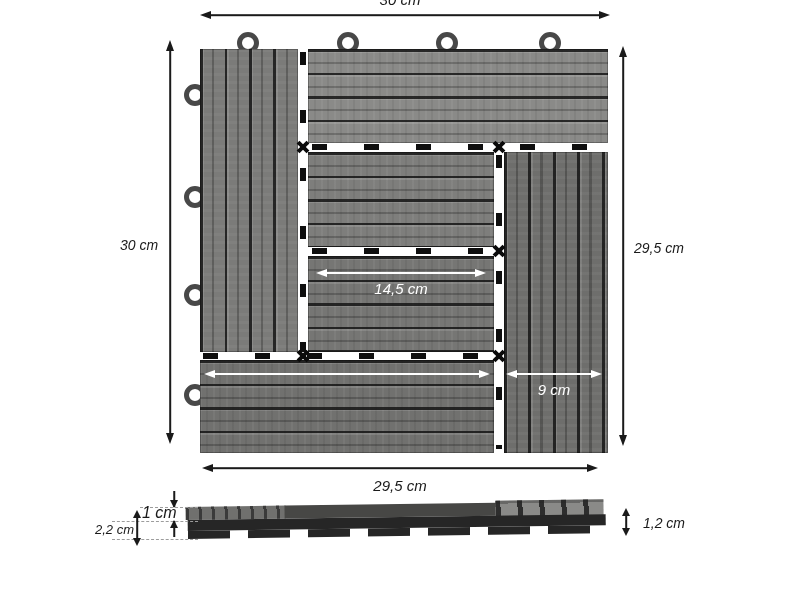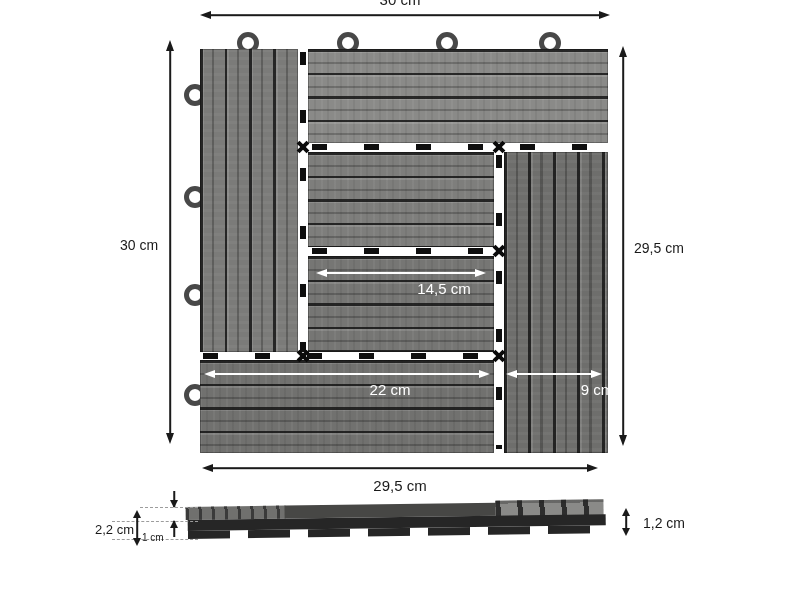--- a/index.html
+++ b/index.html
@@ -1,36 +1,36 @@
 <!DOCTYPE html>
 <html><head>
 <meta charset="utf-8">
 <style>
   html,body{margin:0;padding:0;background:#fff;}
   .stage{position:relative;width:800px;height:600px;background:#ffffff;overflow:hidden;
-         font-family:"Liberation Sans", sans-serif;color:#1a1a1a;}
+         font-family:"Liberation Sans", sans-serif;color:#1a1a1a;font-style:italic;}
   .lbl{position:absolute;font-size:14px;color:#1a1a1a;white-space:nowrap;}
 
   
   .dimh,.dimv{position:absolute;}
   .dimh .ln{position:absolute;left:7px;right:7px;top:50%;height:1.6px;transform:translateY(-50%);background:#1a1a1a;}
   .dimh .hl{position:absolute;left:0;top:50%;transform:translateY(-50%);width:0;height:0;
             border-top:4.5px solid transparent;border-bottom:4.5px solid transparent;border-right:11px solid #1a1a1a;}
   .dimh .hr{position:absolute;right:0;top:50%;transform:translateY(-50%);width:0;height:0;
             border-top:4.5px solid transparent;border-bottom:4.5px solid transparent;border-left:11px solid #1a1a1a;}
   .dimv .ln{position:absolute;top:7px;bottom:7px;left:50%;width:1.6px;transform:translateX(-50%);background:#1a1a1a;}
   .dimv .ht{position:absolute;top:0;left:50%;transform:translateX(-50%);width:0;height:0;
             border-left:4.5px solid transparent;border-right:4.5px solid transparent;border-bottom:11px solid #1a1a1a;}
   .dimv .hb{position:absolute;bottom:0;left:50%;transform:translateX(-50%);width:0;height:0;
             border-left:4.5px solid transparent;border-right:4.5px solid transparent;border-top:11px solid #1a1a1a;}
   
   .w .ln{background:#ffffff;height:2px;}
   .w .hl{border-right-color:#ffffff;}
   .w .hr{border-left-color:#ffffff;}
-  .wlbl{position:absolute;color:#ffffff;font-size:15px;text-align:center;white-space:nowrap;padding-left:43px;}
+  .wlbl{position:absolute;color:#ffffff;font-size:15px;text-align:center;white-space:nowrap;}
 
   
   .extv{position:absolute;width:10px;}
   .extv .ln{position:absolute;left:50%;top:0;bottom:0;width:1.5px;transform:translateX(-50%);background:#1a1a1a;}
   .extv .hd{position:absolute;left:50%;transform:translateX(-50%);width:0;height:0;}
   .extv.down .hd{bottom:-1px;border-left:4px solid transparent;border-right:4px solid transparent;border-top:8px solid #1a1a1a;}
   .extv.up   .hd{top:-1px;border-left:4px solid transparent;border-right:4px solid transparent;border-bottom:8px solid #1a1a1a;}
 
   
   .tile{position:absolute;left:200px;top:49px;width:408px;height:404px;background:#fff;}
@@ -146,21 +146,20 @@
       <span class="hl"></span>
       <span class="hr"></span>
     </div>
     <div class="wlbl" style="left:108px;top:231px;width:186px;">14,5 cm</div>
 
     <div class="dimh w" style="left:4px;top:320px;width:286px;height:10px;">
       <span class="ln"></span>
       <span class="hl"></span>
       <span class="hr"></span>
     </div>
-    <div class="wlbl" style="left:4px;top:332px;width:286px;">22 cm</div>
 
     <div class="dimh w" style="left:306px;top:320px;width:96px;height:10px;">
       <span class="ln"></span>
       <span class="hl"></span>
       <span class="hr"></span>
     </div>
     <div class="wlbl" style="left:306px;top:332px;width:96px;">9 cm</div>
   </div>
 
   <div class="sv">
@@ -168,21 +167,21 @@
     <div class="sv-board"></div>
     <div class="sv-notched"></div>
     <div class="sv-base"></div>
     <div class="sv-feet"></div>
   </div>
 
   <div class="dash" style="left:140px;top:507px;width:58px;"></div>
   <div class="dash" style="left:112px;top:521px;width:86px;"></div>
   <div class="dash" style="left:112px;top:539px;width:86px;"></div>
 
-  <div class="lbl" style="left:142px;top:504px;font-size:10px;margin-top:28px;">1 cm</div>
+  <div class="lbl" style="left:142px;top:504px;font-size:16px;">1 cm</div>
   <div class="extv down" style="left:169px;top:491px;height:16px;">
     <span class="ln"></span>
       <span class="hd"></span>
   </div>
   <div class="extv up" style="left:169px;top:521px;height:16px;">
     <span class="ln"></span>
       <span class="hd"></span>
   </div>
 
   <div class="lbl" style="left:95px;top:522px;width:38px;font-size:13px;">2,2 cm</div>

